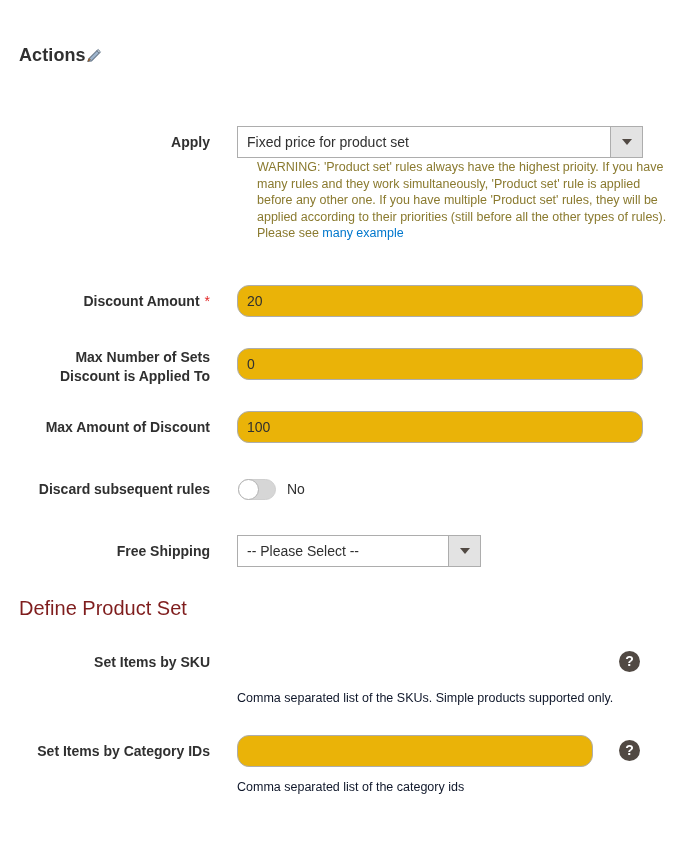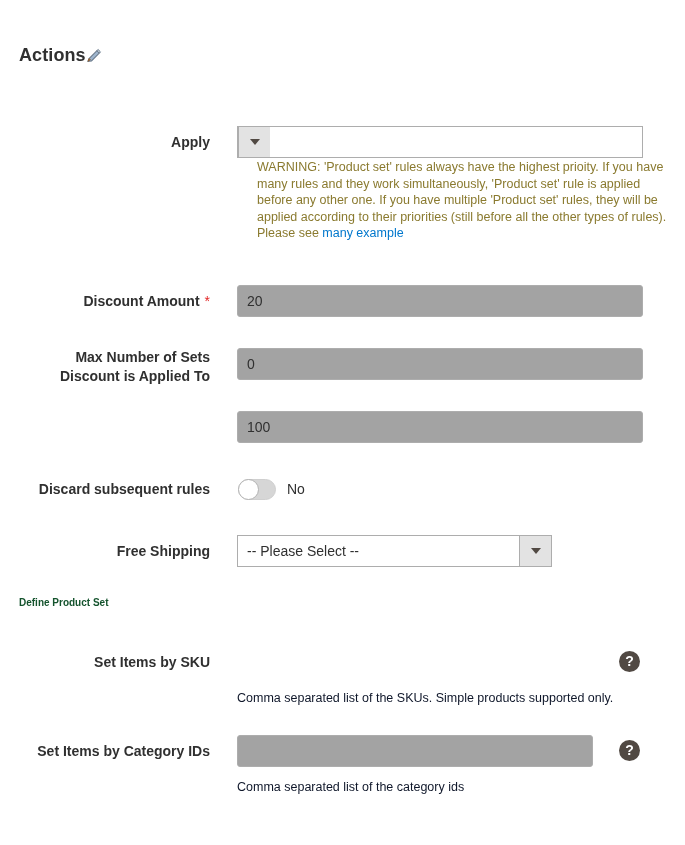--- a/index.html
+++ b/index.html
@@ -62,27 +62,27 @@
     font-weight: normal;
     margin-left: 5px;
     font-size: 14px;
   }
 
   
   .text-input {
     position: absolute;
     height: 32px;
     border: 1px solid #adadad;
-    background: #a3a3a3;
+    background: #eab308;
     font-family: "Liberation Sans", sans-serif;
     font-size: 14px;
     color: #303030;
     padding: 0 9px;
     line-height: 30px;
-    border-radius: 3px;
+    border-radius: 12px;
     outline: none;
   }
   .text-input::placeholder { color: #9a9a9a; }
 
   
   .select-wrap {
     position: absolute;
     height: 32px;
     border: 1px solid #adadad;
     background: #ffffff;
@@ -160,23 +160,23 @@
     position: absolute;
     font-size: 14px;
     color: #303030;
     line-height: 21px;
   }
 
   
   .sub-head {
     position: absolute;
     left: 19px;
-    font-size: 10px;
-    font-weight: bold;
-    color: #14532d;
+    font-size: 20px;
+    font-weight: normal;
+    color: #7f1d1d;
   }
 
   
   .help-icon {
     position: absolute;
     width: 21px;
     height: 21px;
     border-radius: 50%;
     background: #514943;
     color: #ffffff;
@@ -200,20 +200,21 @@
         <path d="M2 13.3 L3.1 10.5 L10.9 2.7 L13.3 5.1 L5.5 12.9 Z" stroke="#6a7a8c" stroke-width="1.1" fill="#9fb6cf"></path>
         <path d="M10.9 2.7 L12.1 1.5 L14.5 3.9 L13.3 5.1 Z" stroke="#6a7a8c" stroke-width="1" fill="#c9d6e3"></path>
         <path d="M2 13.3 L3.1 10.5 L4.4 11.8 Z" fill="#b5763c" stroke="#8a5a2d" stroke-width="0.8"></path>
       </svg>
     </span>
   </div>
 
   <div class="row" style="top:126px;height:32px;">
     <div class="label" style="top:7px;">Apply</div>
     <div class="select-wrap" style="left:237px;top:0;width:406px;">
+      <span class="sel-value">Fixed price for product set</span>
       <span class="sel-btn">
           <span class="caret"></span>
         </span>
     </div>
   </div>
 
   <div class="note-warning" style="left:237px;top:159px;">
     <span>WARNING: 'Product set' rules always have the highest prioity. If you have many rules and they work simultaneously, 'Product set' rule is applied before any other one. If you have multiple 'Product set' rules, they will be applied according to their priorities (still before all the other types of rules).</span><br>
     <span>Please see </span><a class="lnk">many example</a>
   </div>
@@ -227,34 +228,35 @@
 
   <div class="row" style="top:348px;height:32px;">
     <div class="label" style="top:0;">
       <span>Max Number of Sets</span><br>
       <span>Discount is Applied To</span>
     </div>
     <input class="text-input" style="left: 237px; top: 0px; width: 406px;" type="text" value="0">
   </div>
 
   <div class="row" style="top:411px;height:32px;">
+    <div class="label" style="top:7px;">Max Amount of Discount</div>
     <input class="text-input" style="left: 237px; top: 0px; width: 406px;" type="text" value="100">
   </div>
 
   <div class="row" style="top:479px;height:22px;">
     <div class="label" style="top:1px;padding-left:32px;">Discard subsequent rules</div>
     <div class="toggle" style="left:238px;top:0;">
       <span class="knob"></span>
     </div>
     <div class="toggle-text" style="left:287px;top:0;">No</div>
   </div>
 
   <div class="row" style="top:535px;height:32px;">
     <div class="label" style="top:7px;">Free Shipping</div>
-    <div class="select-wrap" style="left:237px;top:0;width:315px;">
+    <div class="select-wrap" style="left:237px;top:0;width:244px;">
       <span class="sel-value">-- Please Select --</span>
       <span class="sel-btn">
           <span class="caret"></span>
         </span>
     </div>
   </div>
 
   <div class="sub-head" style="top:597px;">Define Product Set</div>
 
   <div class="row" style="top:646px;height:32px;">

